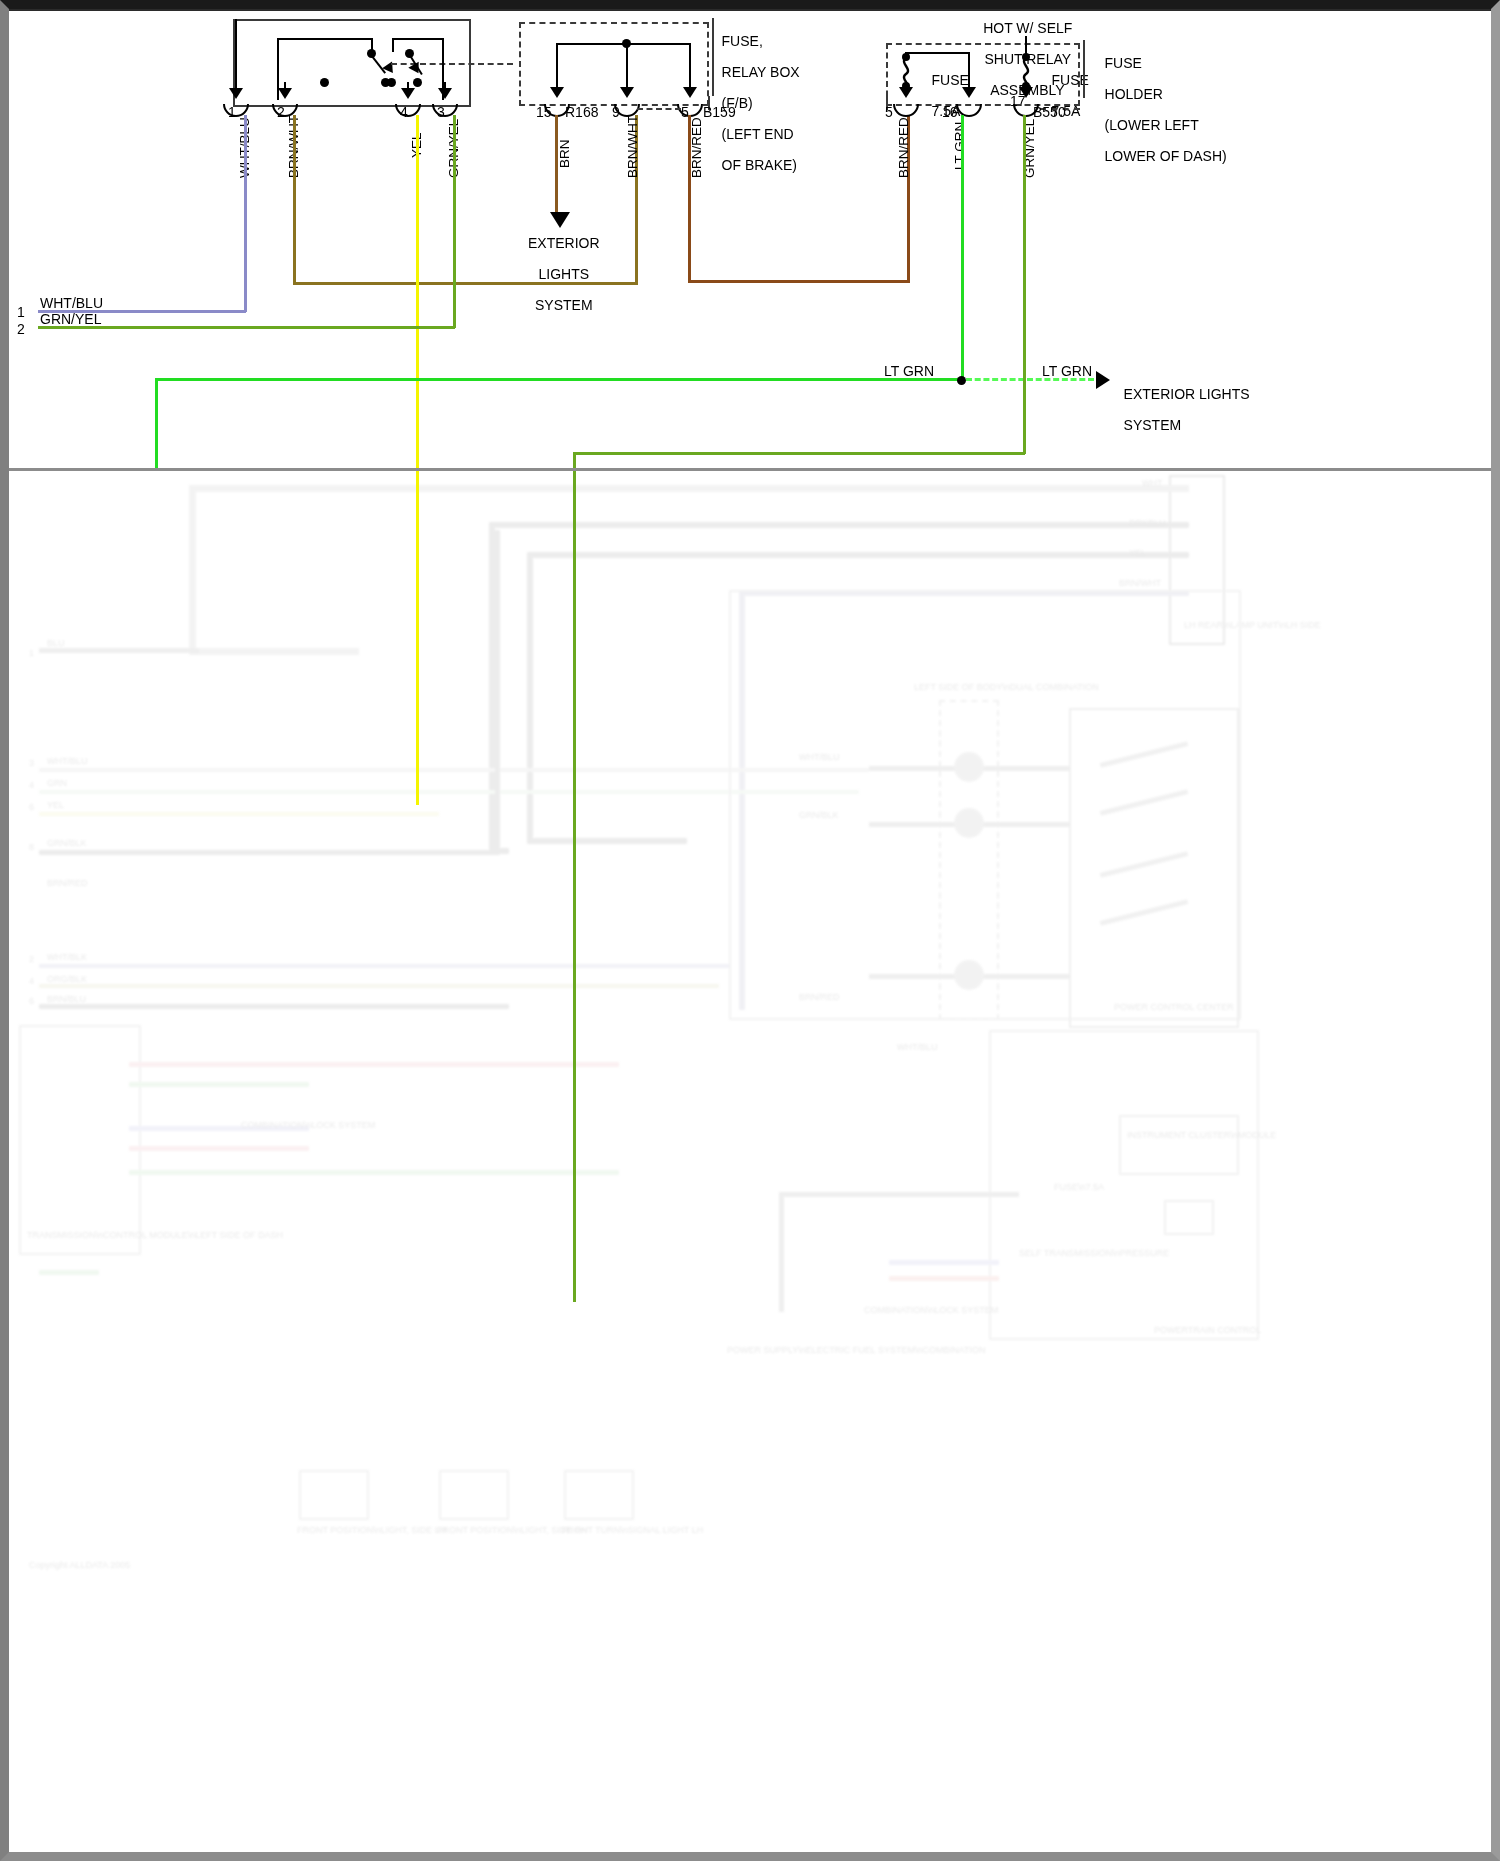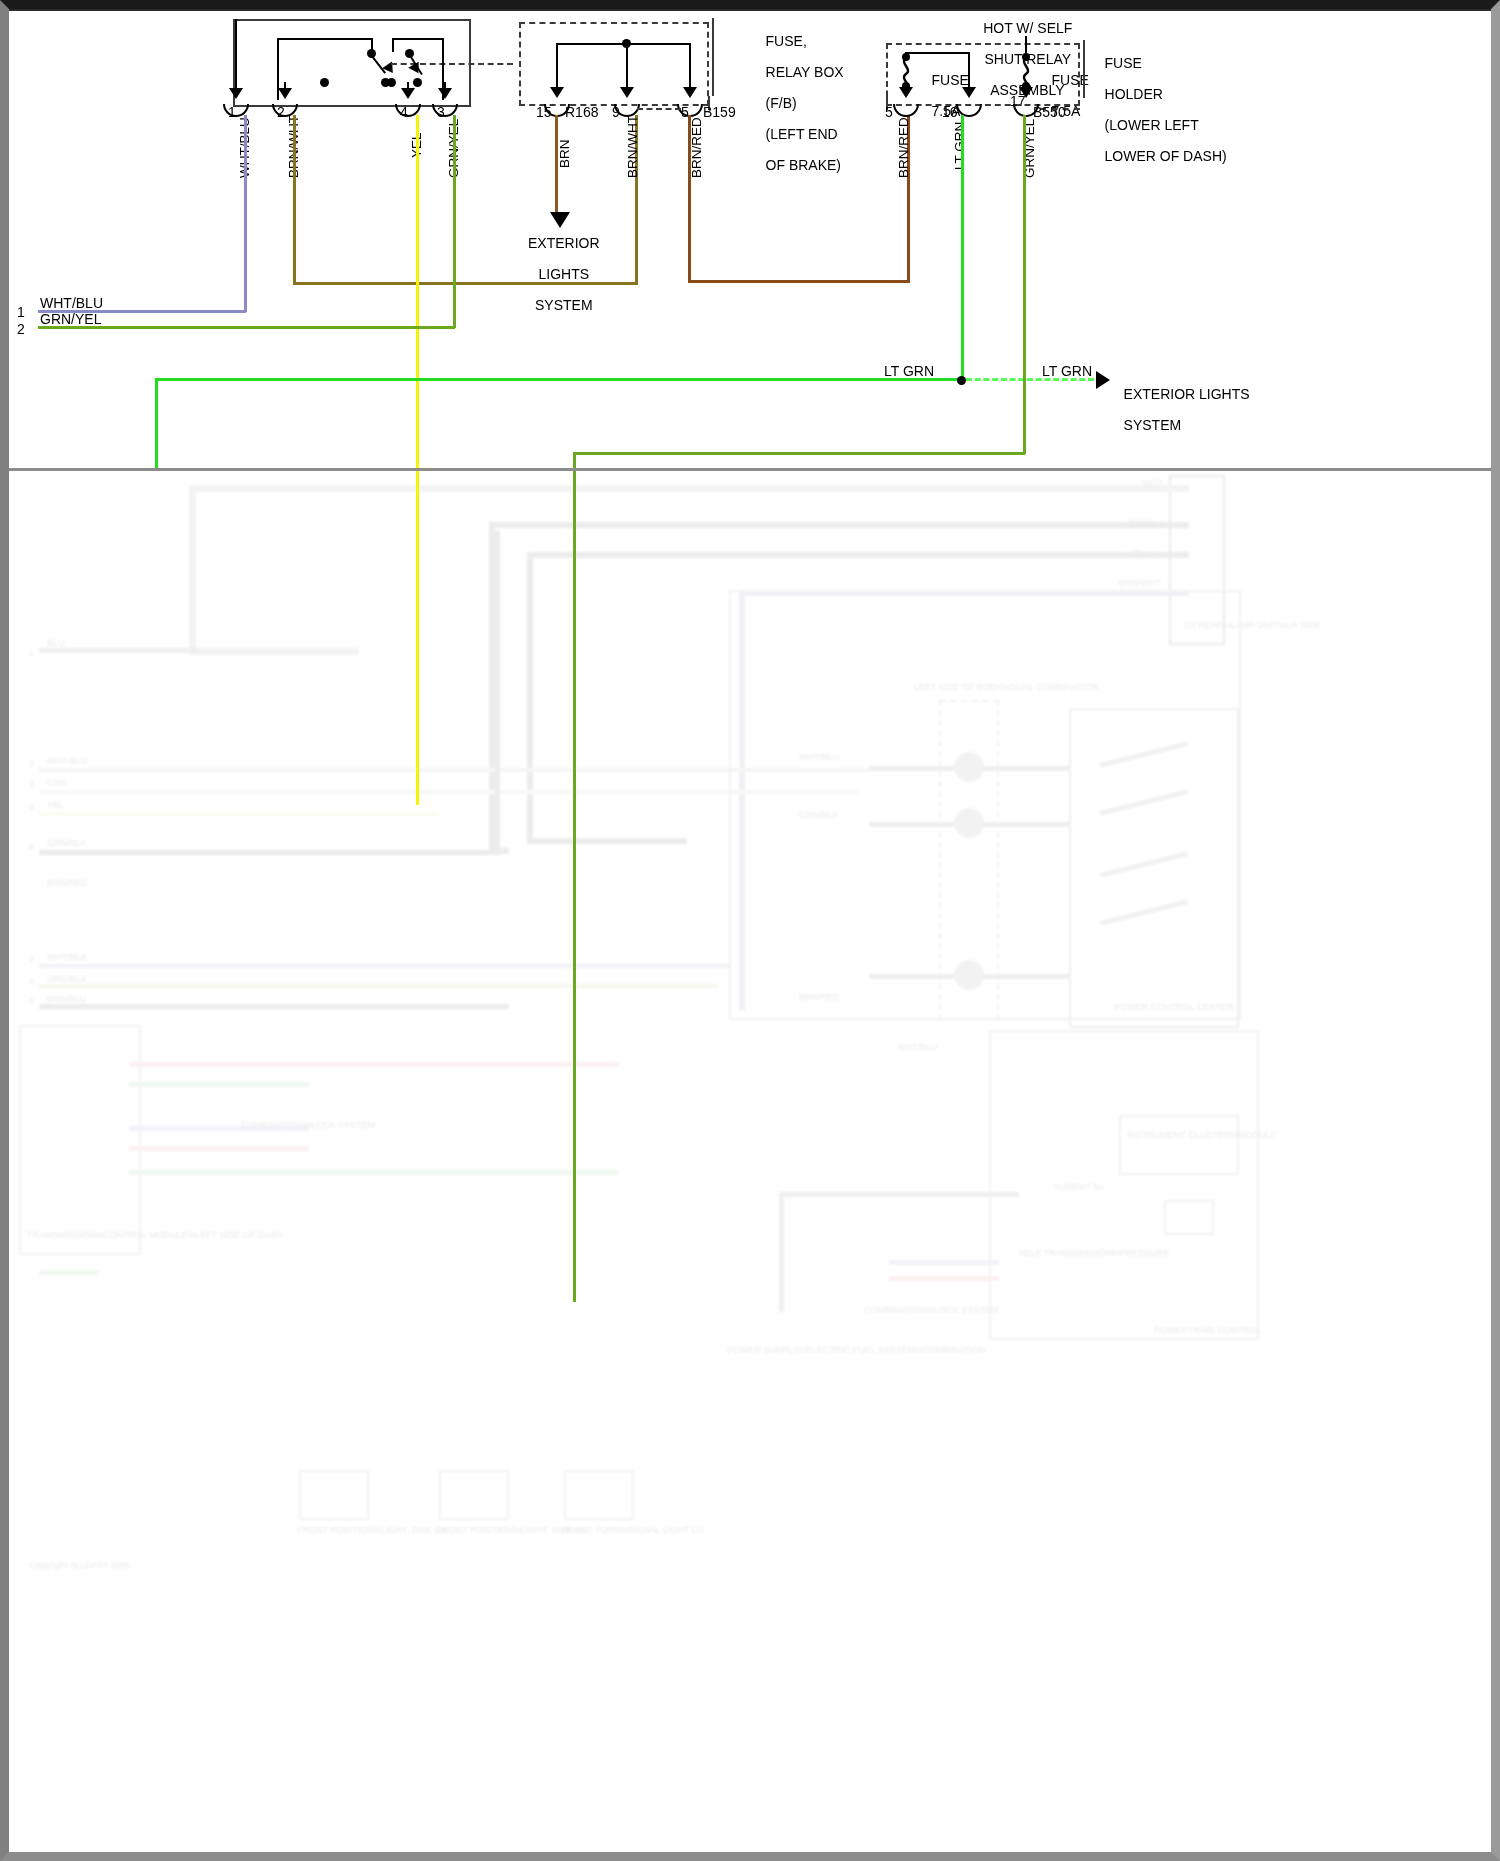--- a/index.html
+++ b/index.html
@@ -280,21 +280,21 @@
   <div class="pin" style="left:536px;top:105px;">15</div>
   <div class="pin" style="left:565px;top:105px;">R168</div>
   <div class="pin" style="left:612px;top:105px;">9</div>
   <div class="pin" style="left:681px;top:105px;">5</div>
   <div class="pin" style="left:703px;top:105px;">B159</div>
 
   <div class="wlbl" style="left:558px;top:168px;">BRN</div>
   <div class="wlbl" style="left:626px;top:178px;">BRN/WHT</div>
   <div class="wlbl" style="left:690px;top:178px;">BRN/RED</div>
 
-  <div class="txt" style="left:750px;top:18px;">
+  <div class="txt" style="left:706px;top:18px;">
     <span>FUSE,</span><br>
     <span>RELAY BOX</span><br>
     <span>(F/B)</span><br>
     <span>(LEFT END</span><br>
     <span>OF BRAKE)</span>
   </div>
   <div class="vline" style="left:712px;top:18px;height:78px;background:#3a3a3a;"></div>
 
   <div class="w wv" style="left:555px;top:115px;height:100px;background:#8a5a20;"></div>
   <div class="arr-d" style="left:550px;top:212px;border-top-width:16px;border-left-width:10px;border-right-width:10px;"></div>

